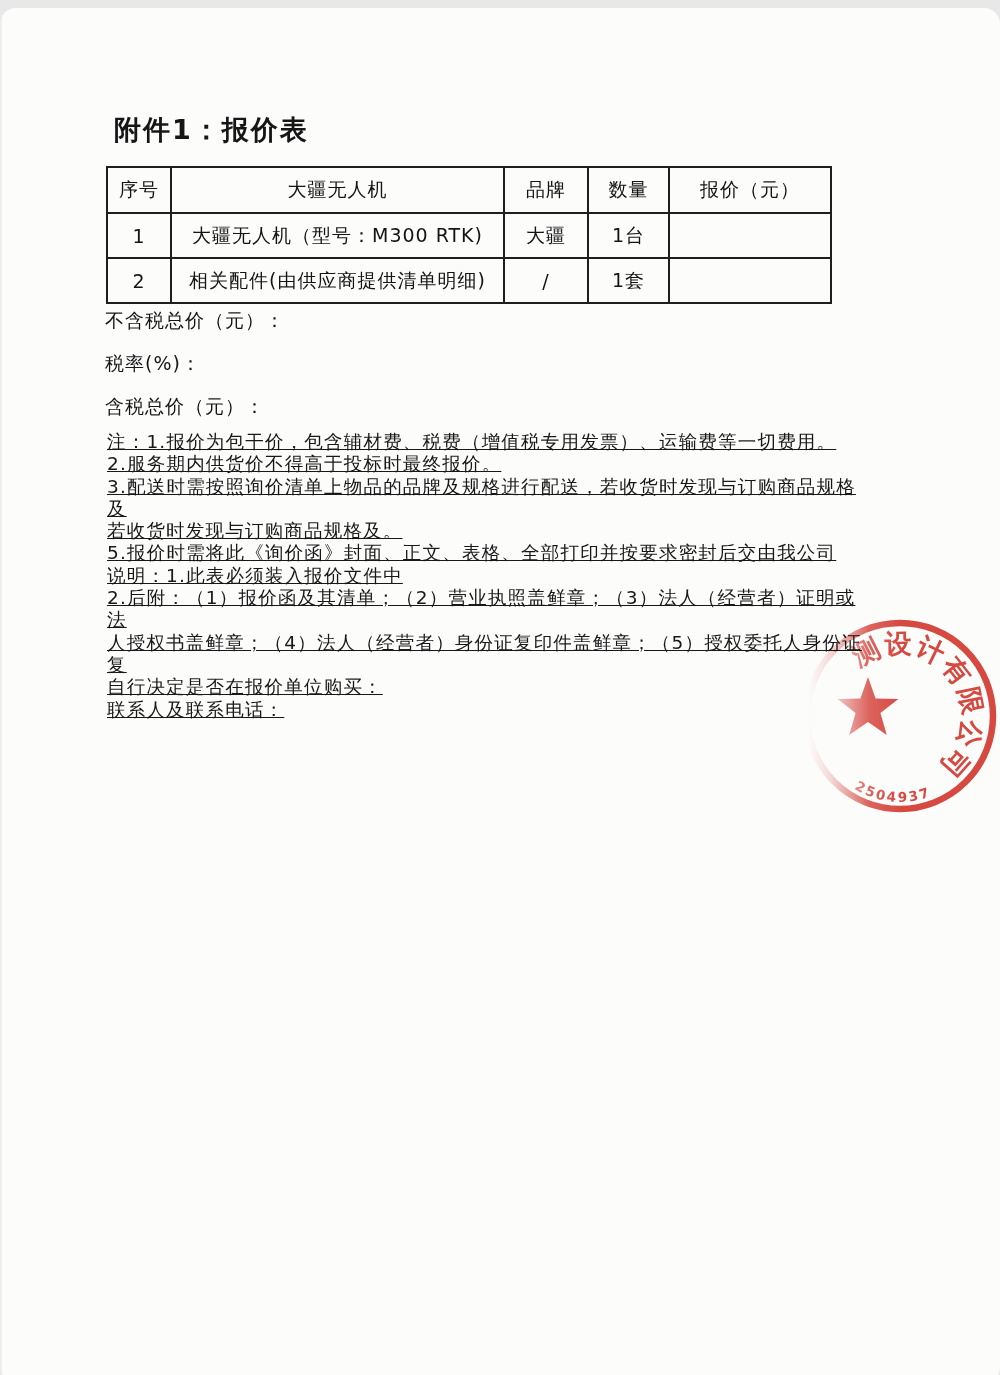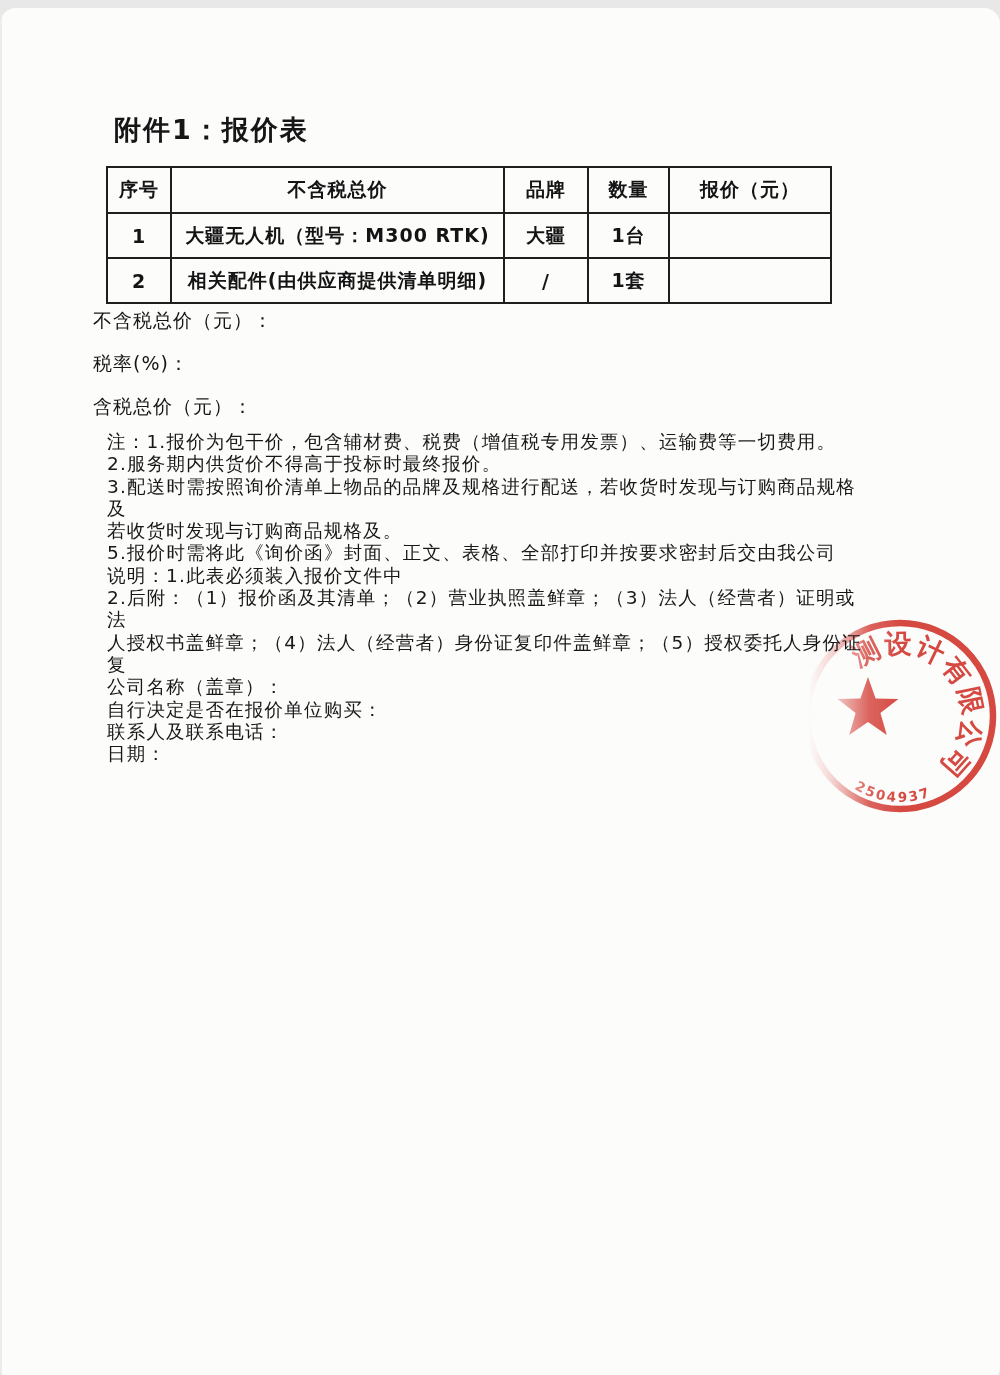--- a/index.html
+++ b/index.html
@@ -20,38 +20,39 @@
   }
   table.quote-table{
     position:absolute;left:106px;top:158px;
     border-collapse:collapse;table-layout:fixed;
     width:724px;
     font-size:19px;color:#141414;
   }
   table.quote-table th,table.quote-table td{
     border:2px solid #1e1e1e;
     text-align:center;vertical-align:middle;
-    font-weight:bold;
+    font-weight:normal;
     padding:7px;
     letter-spacing:1px;
     overflow:hidden;white-space:nowrap;
   }
   table.quote-table thead tr{height:46px;}
   table.quote-table tbody tr{height:45px;}
   .label{
-    position:absolute;left:93px;
+    position:absolute;left:105px;
     font-size:19px;letter-spacing:1px;color:#161616;
   }
   .lbl-excl{top:300px;}
   .lbl-rate{top:343px;}
   .lbl-incl{top:386px;text-align:center;}
   .notes{
     position:absolute;left:107px;top:423px;width:760px;
     font-size:18.5px;line-height:22.3px;letter-spacing:1.2px;
     color:#181818;
+    text-decoration:underline;
   }
   .stamp{
     position:absolute;left:805px;top:588px;
     mix-blend-mode:multiply;
     -webkit-mask-image:linear-gradient(to right, rgba(0,0,0,0) 2%, rgba(0,0,0,0.2) 13%, rgba(0,0,0,0.85) 32%, #000 48%);
             mask-image:linear-gradient(to right, rgba(0,0,0,0) 2%, rgba(0,0,0,0.2) 13%, rgba(0,0,0,0.85) 32%, #000 48%);
     opacity:0.92;
   }
   .stamp .ring{fill:none;stroke:var(--stamp-color,#d53a32);stroke-width:6.5px;}
   .stamp .star{fill:var(--stamp-color,#d53a32);}
@@ -78,21 +79,21 @@
     <colgroup>
       <col style="width:64px">
         <col style="width:333px">
         <col style="width:84px">
         <col style="width:81px">
         <col style="width:162px">
     </colgroup>
     <thead>
       <tr>
         <th>序号</th>
-        <th>不含税总价</th>
+        <th>大疆无人机</th>
         <th>品牌</th>
         <th>数量</th>
         <th>报价（元）</th>
       </tr>
     </thead>
     <tbody>
       <tr>
         <td>1</td>
         <td>大疆无人机（型号：M300 RTK)</td>
         <td>大疆</td>
@@ -115,24 +116,22 @@
 
   <div class="notes">
     <div>注：1.报价为包干价，包含辅材费、税费（增值税专用发票）、运输费等一切费用。</div>
     <div>2.服务期内供货价不得高于投标时最终报价。</div>
     <div>3.配送时需按照询价清单上物品的品牌及规格进行配送，若收货时发现与订购商品规格及</div>
     <div>若收货时发现与订购商品规格及。</div>
     <div>5.报价时需将此《询价函》封面、正文、表格、全部打印并按要求密封后交由我公司</div>
     <div>说明：1.此表必须装入报价文件中</div>
     <div>2.后附：（1）报价函及其清单；（2）营业执照盖鲜章；（3）法人（经营者）证明或法</div>
     <div>人授权书盖鲜章；（4）法人（经营者）身份证复印件盖鲜章；（5）授权委托人身份证复</div>
-    <div>公司名称（盖章）：</div>
     <div>自行决定是否在报价单位购买：</div>
     <div>联系人及联系电话：</div>
-    <div>日期：</div>
   </div>
 
   <svg class="stamp" width="200" height="240" viewBox="0 0 200 240" xmlns="http://www.w3.org/2000/svg">
     <circle class="ring" cx="95" cy="120" r="93"></circle>
     <path class="star" d="M63,81 L70.6,102.5 L93.4,103.1 L75.4,117 L81.8,138.9 L63,126 L44.2,138.9 L50.6,117 L32.6,103.1 L55.4,102.5 Z"></path>
     <path id="arc-top" fill="none" d="M52.8,73.2 A63,63 0 1 1 128.4,173.4"></path>
     <path id="arc-bottom" fill="none" d="M45.7,190.4 A86,86 0 0 0 131.3,197.9"></path>
     <text class="arc-company">
       <textPath href="#arc-top" startOffset="2">测设计有限公司</textPath>
     </text>

